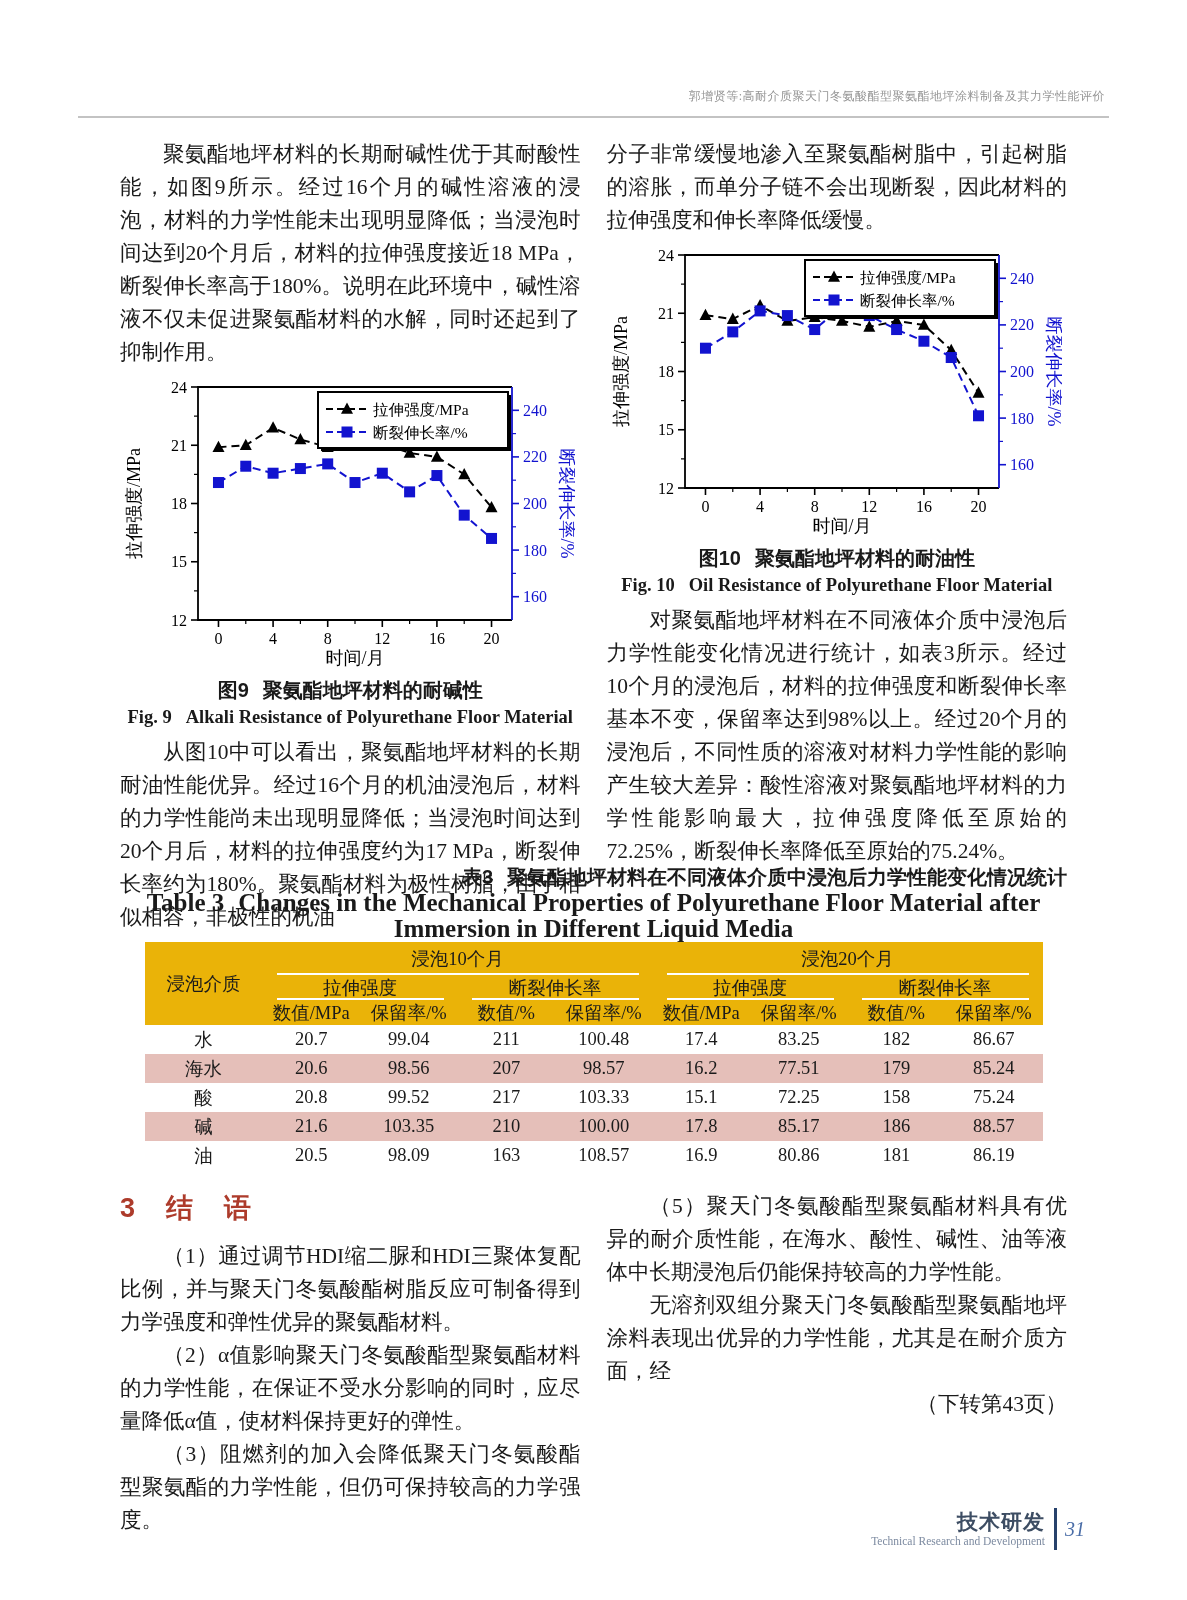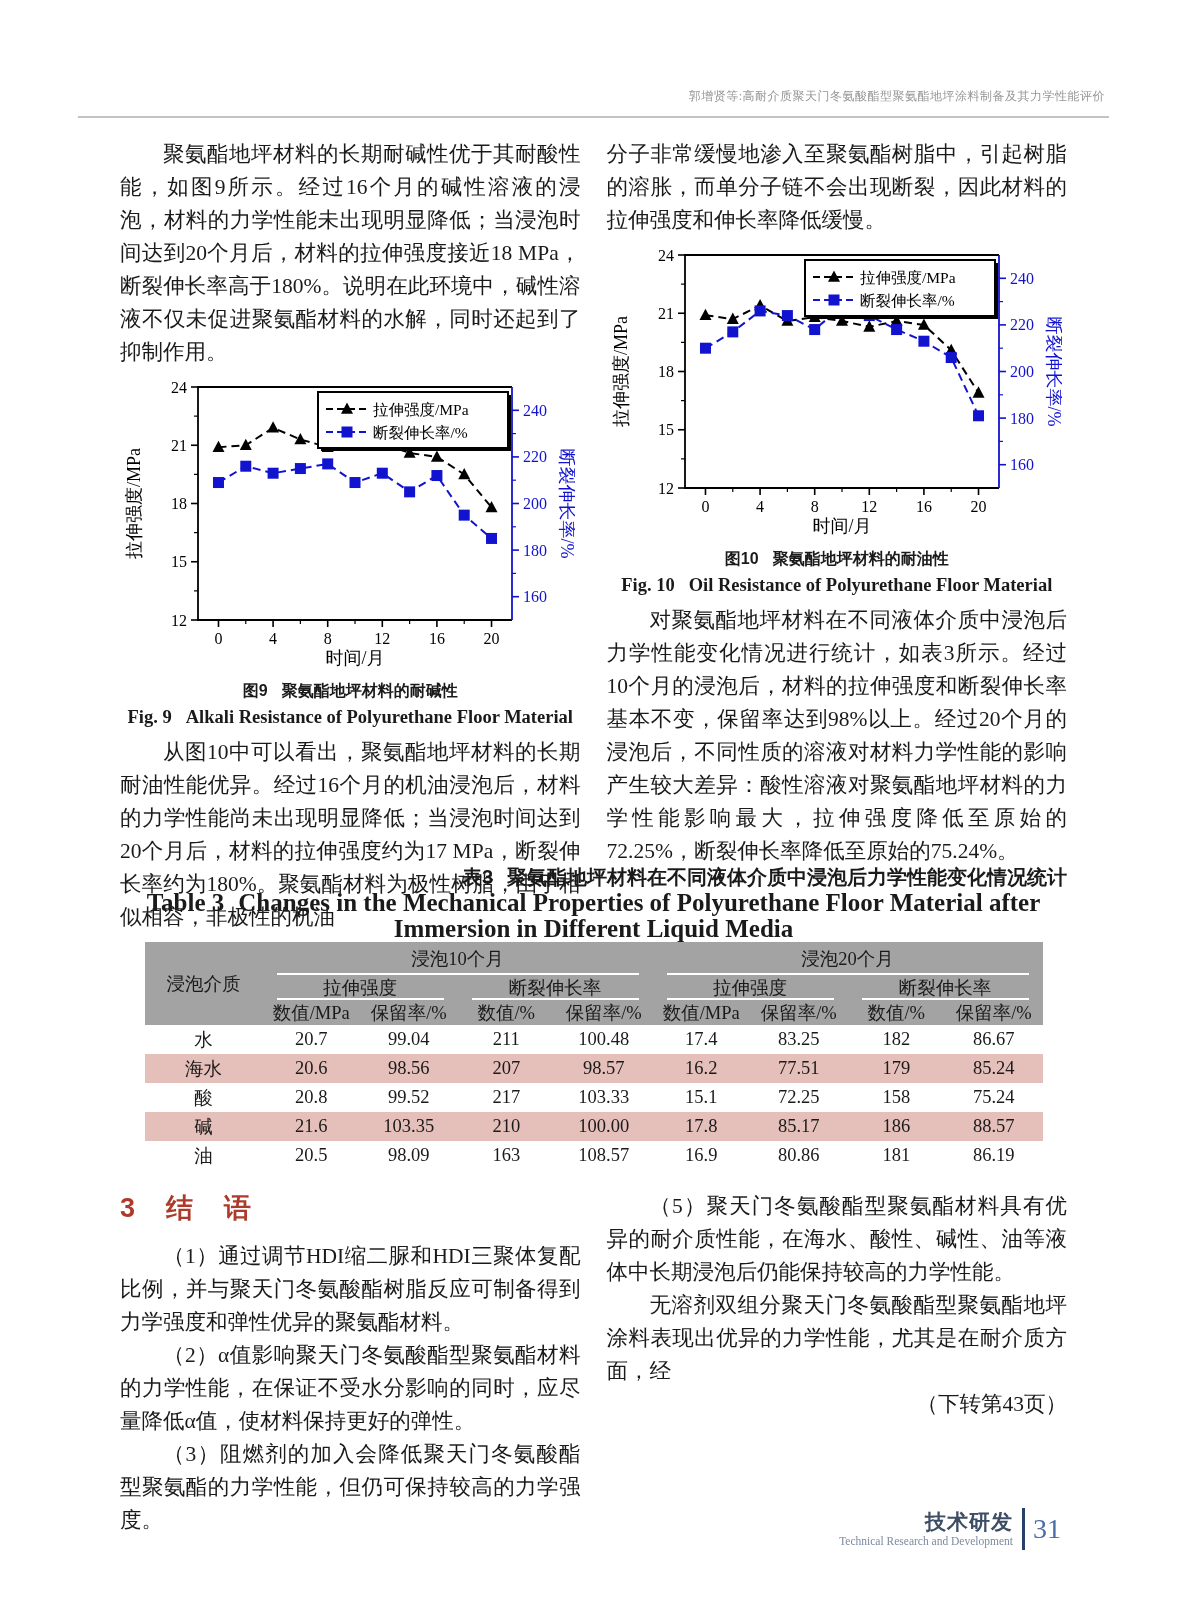--- a/index.html
+++ b/index.html
@@ -11,52 +11,52 @@
   .head-rule { position:absolute; top:116px; left:78px; right:78px; height:2px; background:#c3c3c3; }
 
   
   .cols { position:absolute; left:120px; right:120px; display:grid; grid-template-columns:1fr 1fr; column-gap:26px; }
   .topcols { top:138px; }
   .botcols { top:1190px; }
   .col p { font-size:21.5px; line-height:33px; text-align:justify; text-indent:2em; }
 
   
   .figure { margin-top:10px; margin-bottom:6px; }
-  .fig-cap-cn { text-align:center; font-size:16px; font-weight:bold; font-family:"Liberation Sans","DejaVu Sans",sans-serif; line-height:27px; margin-top:2px; }
+  .fig-cap-cn { text-align:center; font-size:20px; font-weight:bold; font-family:"Liberation Sans","DejaVu Sans",sans-serif; line-height:27px; margin-top:2px; }
   .fig-cap-en { text-align:center; font-size:18.5px; font-weight:bold; line-height:26px; }
   .cap-label { margin-right:14px; }
   svg text { font-family:"Liberation Serif","DejaVu Serif",serif; }
 
   
   .tablesec { position:absolute; top:864px; left:120px; right:120px; }
   .tbl-cap-cn { text-align:right; font-size:20px; font-weight:bold; font-family:"Liberation Sans","DejaVu Sans",sans-serif; line-height:26px; }
   .tbl-cap-en { text-align:center; font-size:25px; font-weight:bold; line-height:26px; }
   table { border-collapse:collapse; width:898px; margin:0 auto; font-size:18.5px; table-layout:fixed; }
   td, th { text-align:center; font-weight:normal; padding:0; }
-  thead td, thead th { background:#a3a3a3; }
+  thead td, thead th { background:#eab308; }
   thead tr.r1 td, thead tr.r1 th { height:33px; }
   thead tr.r2 td { height:24px; }
   thead tr.r3 td { height:22px; }
   tbody td { height:29px; }
   tbody tr.alt td { background:#e5bfb9; }
   th.media-h { width:118px; }
   .grp { position:relative; }
   .grp::after { content:""; position:absolute; left:14px; right:14px; bottom:0; height:2px; background:#ffffff; }
 
   
   .concl-head { font-size:27px; font-weight:bold; color:#ad3b2b; font-family:"Liberation Sans","DejaVu Sans",sans-serif; margin-bottom:14px; letter-spacing:2px; }
   .pageref { text-align:right; font-size:21.5px; line-height:33px; }
 
   
-  .footer { position:absolute; right:126px; bottom:50px; display:flex; align-items:center; }
+  .footer { position:absolute; right:102px; bottom:50px; display:flex; align-items:center; }
   .footer-text { text-align:right; margin-right:9px; }
   .footer-cn { font-size:21px; font-weight:bold; color:#3d4d63; font-family:"Liberation Sans","DejaVu Sans",sans-serif; letter-spacing:1px; line-height:24px; }
   .footer-en { font-size:11.5px; color:#7c8aa0; line-height:14px; }
   .footer-bar { width:3px; height:42px; background:#27416b; margin-right:8px; }
-  .footer-page { font-size:28px; color:#4a6da7; }
+  .footer-page { font-size:20px; color:#4a6da7;font-style:italic; }
 </style>
 </head>
 <body>
 
 <div class="page">
 
   <div class="head-title">郭增贤等:高耐介质聚天门冬氨酸酯型聚氨酯地坪涂料制备及其力学性能评价</div>
   <div class="head-rule"></div>
 
   <div class="cols topcols">

